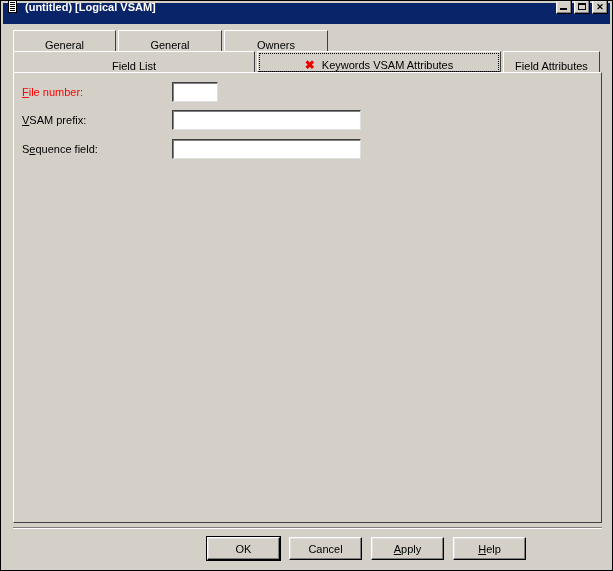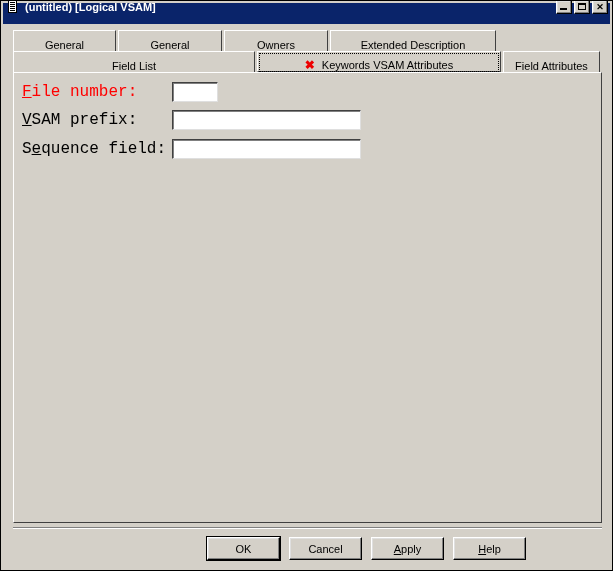--- a/index.html
+++ b/index.html
@@ -182,24 +182,23 @@
   }
 
   
   .formrow {
     position: absolute;
     height: 20px;
     display: flex;
     align-items: center;
   }
   .flabel {
-    font-size: 16px;
+    font-size: 11px;
     color: #000000;
     white-space: nowrap;
-    font-family: Liberation Mono, monospace;
   }
   .flabel.required { color: #ff0000; }
   .flabel u { text-decoration: underline; }
   .tbox {
     background: #ffffff;
     border: 1px solid #404040;
     border-right-color: #dfdfdf;
     border-bottom-color: #dfdfdf;
     box-shadow: inset 1px 1px 0 #808080;
     box-sizing: border-box;
@@ -292,23 +291,20 @@
 
     <div class="tabrow">
       <div class="tab" style="width:103px">
         <span>General</span>
       </div>
       <div class="tab" style="width:104px">
         <span>General</span>
       </div>
       <div class="tab" style="width:104px">
         <span>Owners</span>
-      </div>
-      <div class="tab" style="width:166px">
-        <span>Extended Description</span>
       </div>
     </div>
 
     <div class="tabrow">
       <div class="tab" style="width:242px">
         <span>Field List</span>
       </div>
       <div class="tab active" style="width:244px">
         <span class="focusring"></span>
         <span class="errx">✖</span>

